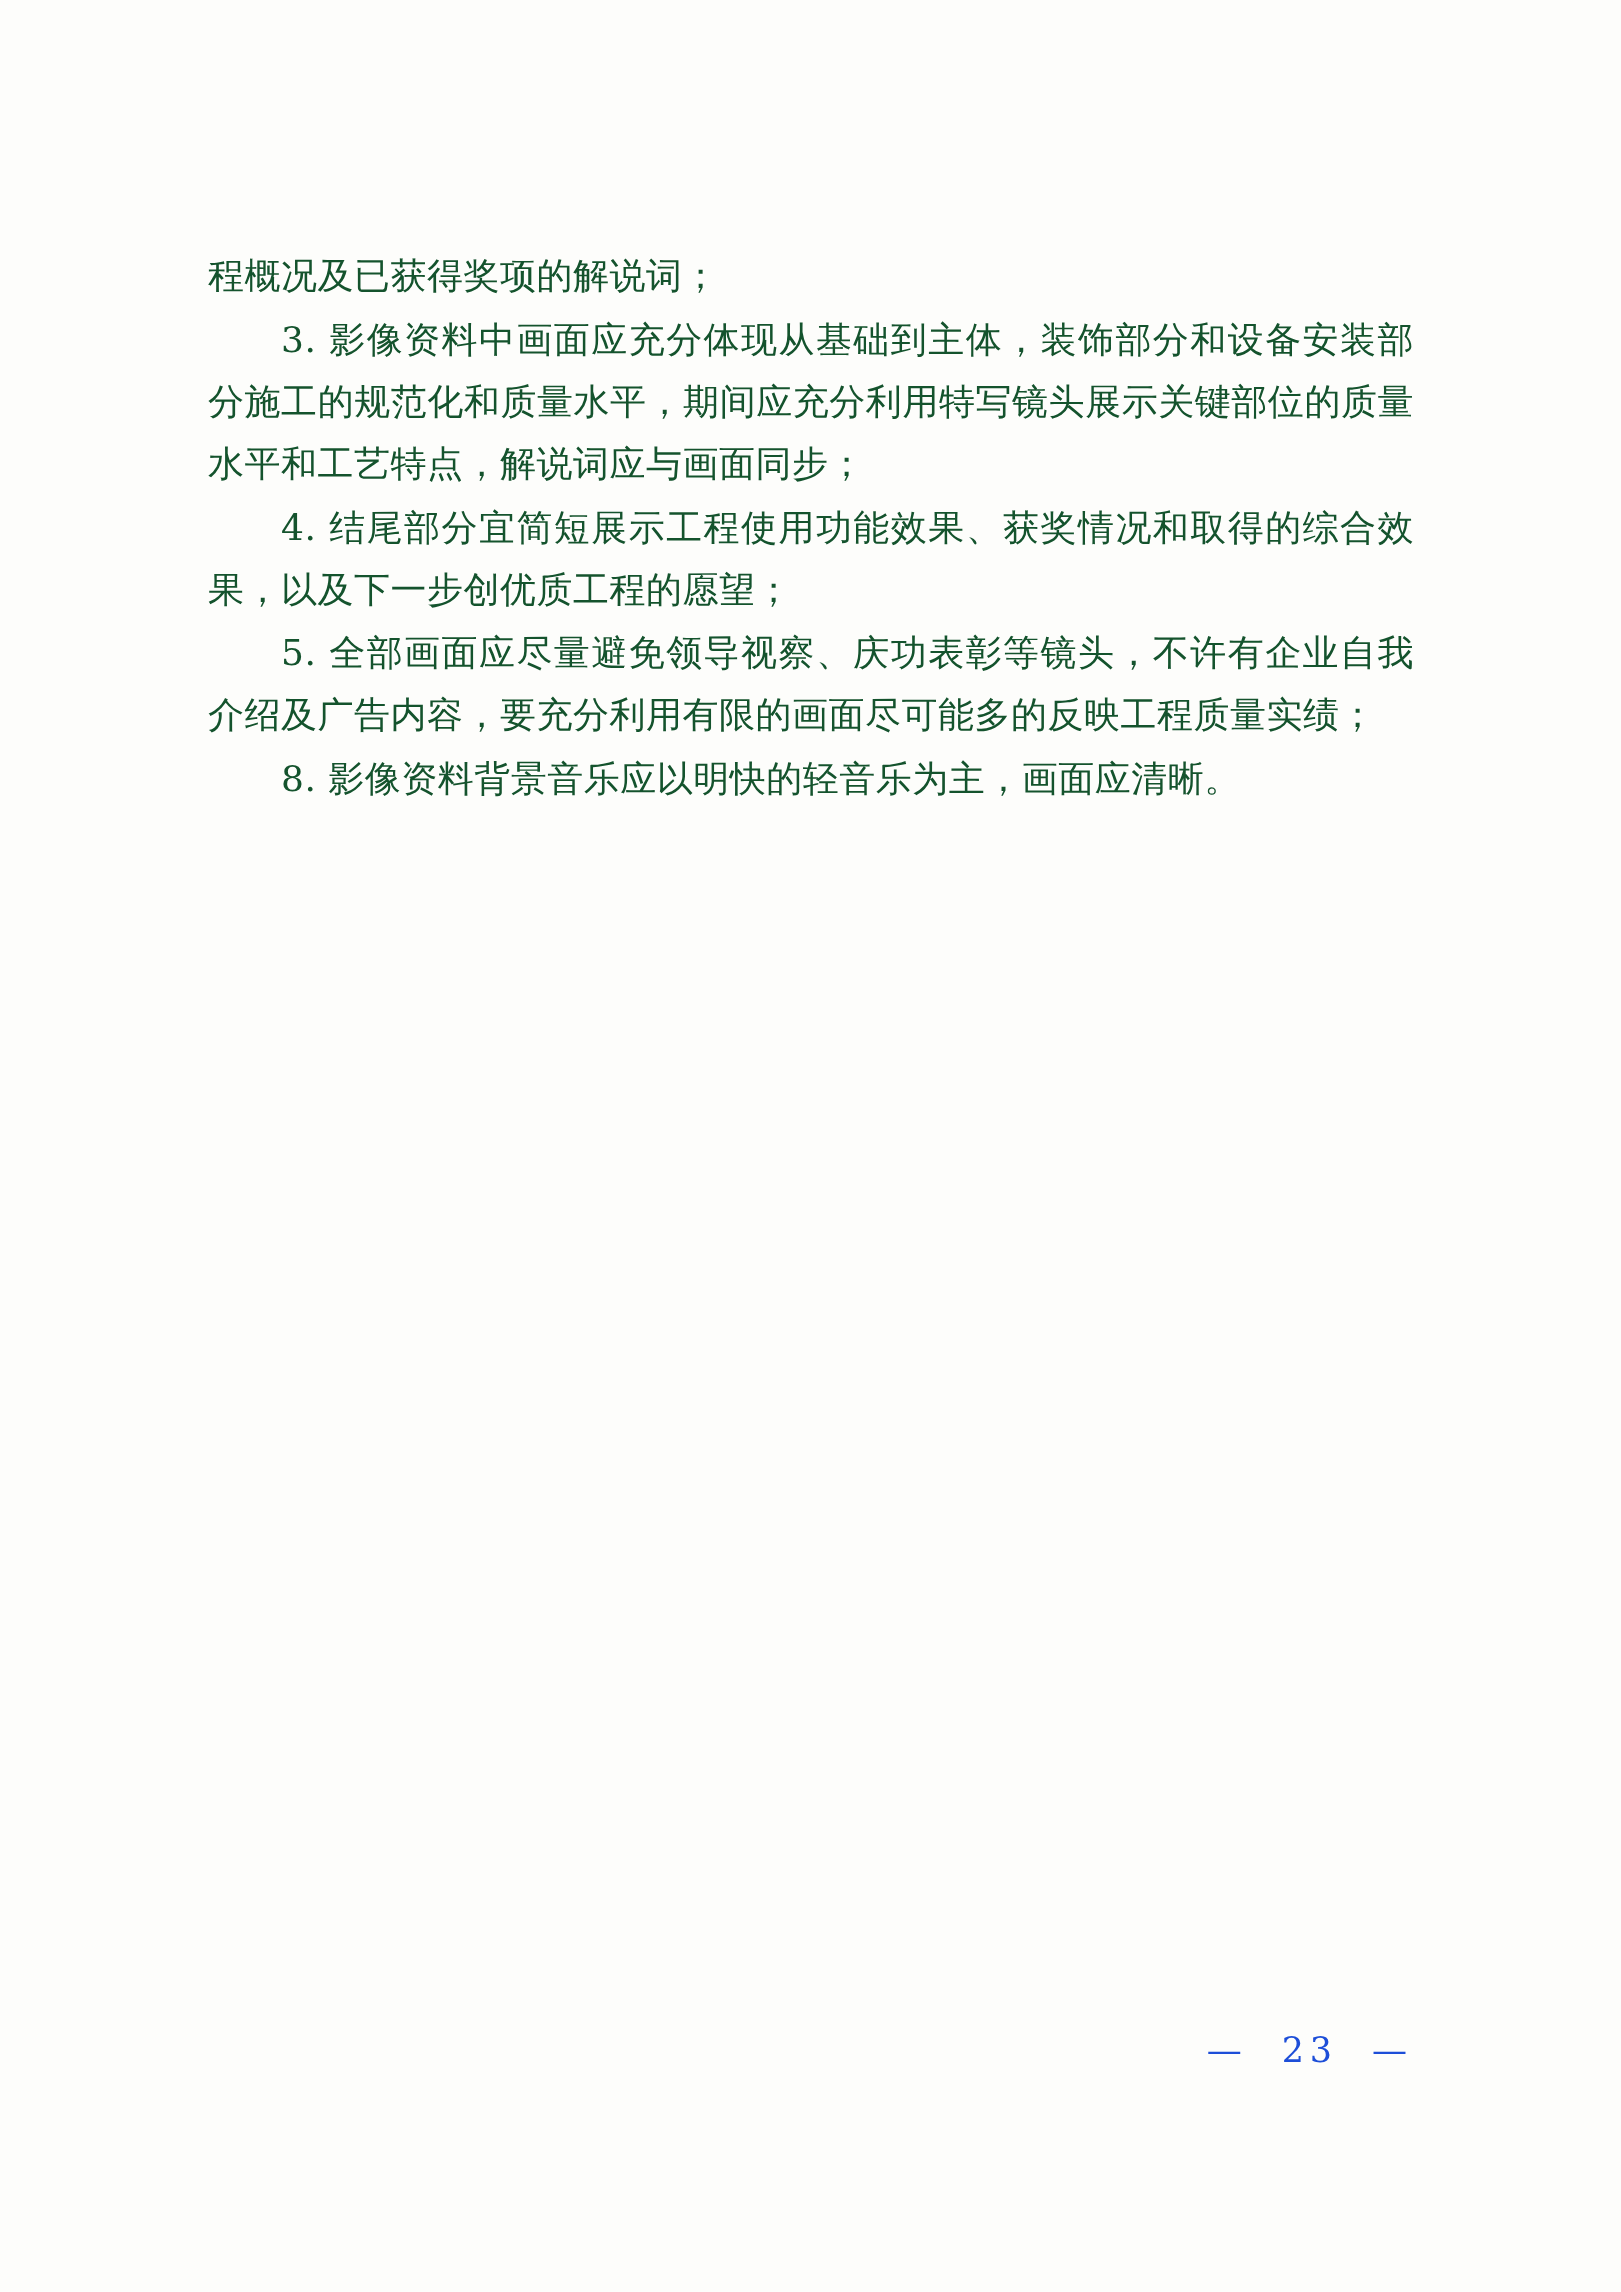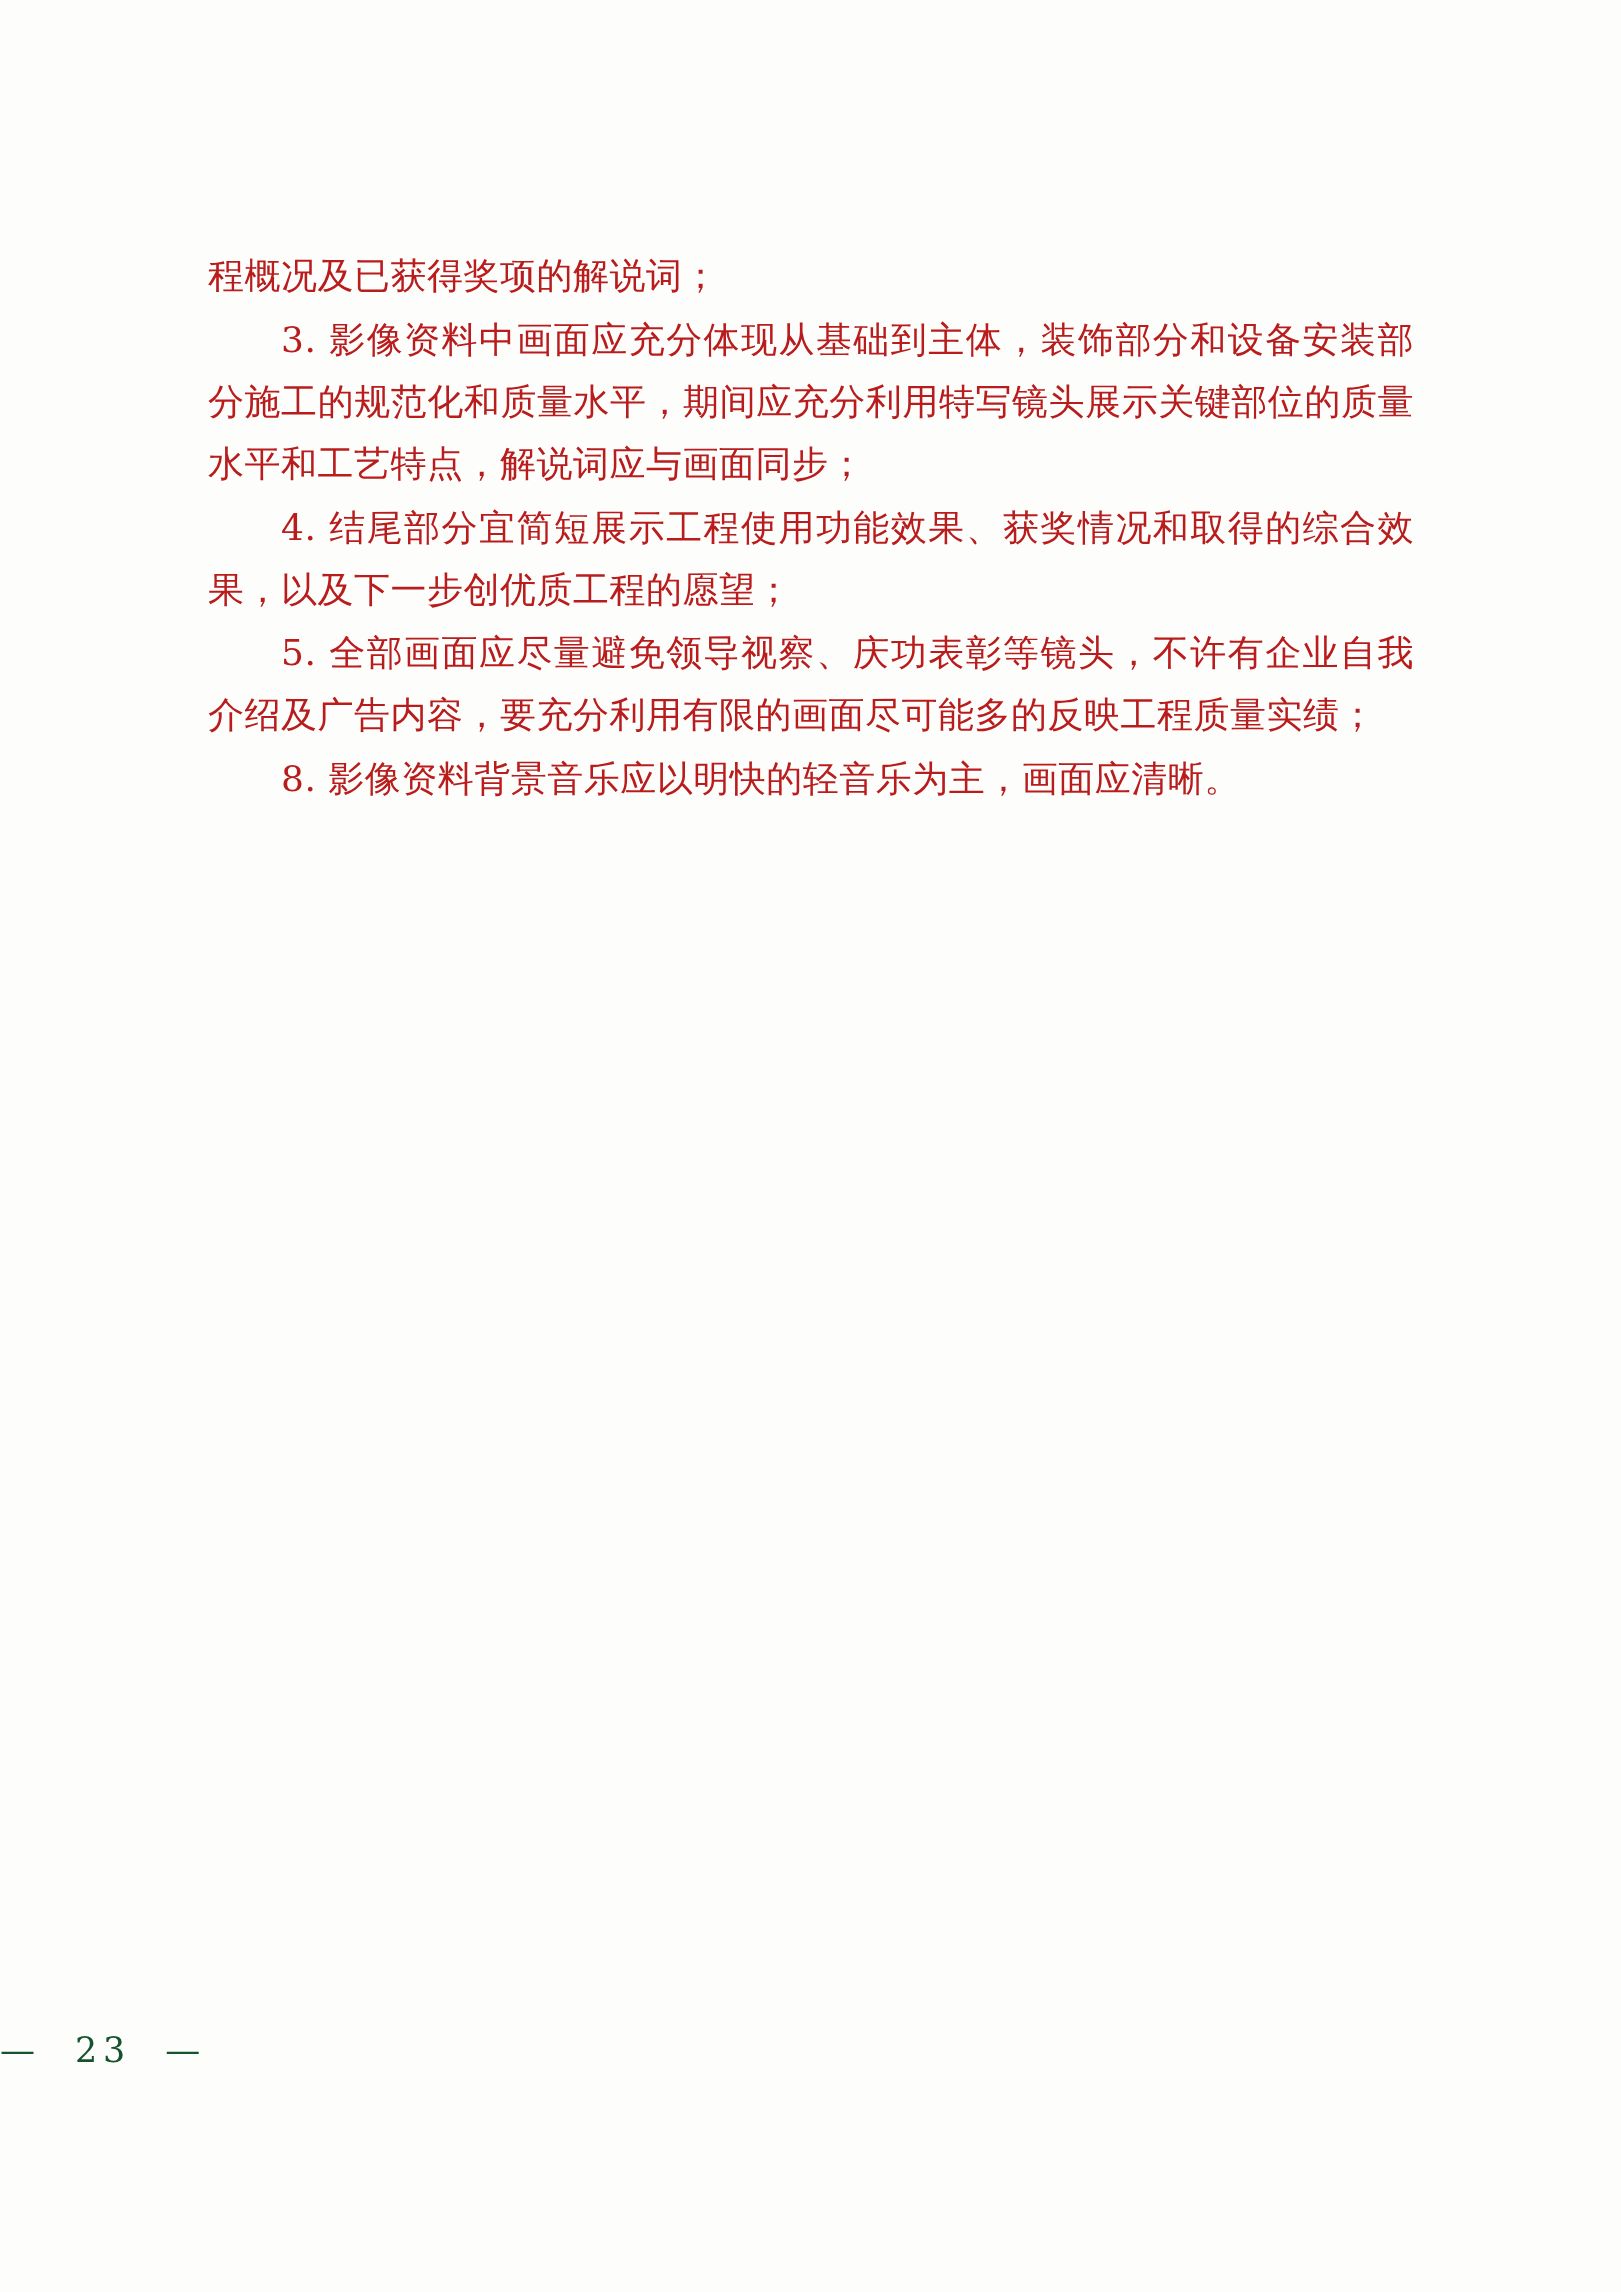--- a/index.html
+++ b/index.html
@@ -27,34 +27,35 @@
     top: 245px;
     width: 1206px;
   }
   .para {
     font-size: 36px;
     line-height: 1.72;
     letter-spacing: 0.5px;
     text-align: justify;
     text-justify: inter-ideograph;
     margin: 0 0 2px 0;
-    color: #b91c1c;
+    color: #14532d;
     font-family: "DejaVu Serif", "Liberation Serif", serif;
   }
   .para.indent {
     text-indent: 73px;
   }
   .page-number {
     position: absolute;
     left: 0;
     right: 208px;
     bottom: 223px;
+    text-align: right;
     font-size: 35px;
     letter-spacing: 5.9px;
-    color: #14532d;
+    color: #1d4ed8;
     font-family: "DejaVu Serif", "Liberation Serif", serif;
   }
   .pn-inner {
     display: inline-block;
     white-space: pre;
   }
 </style>
 </head>
 <body>
 

